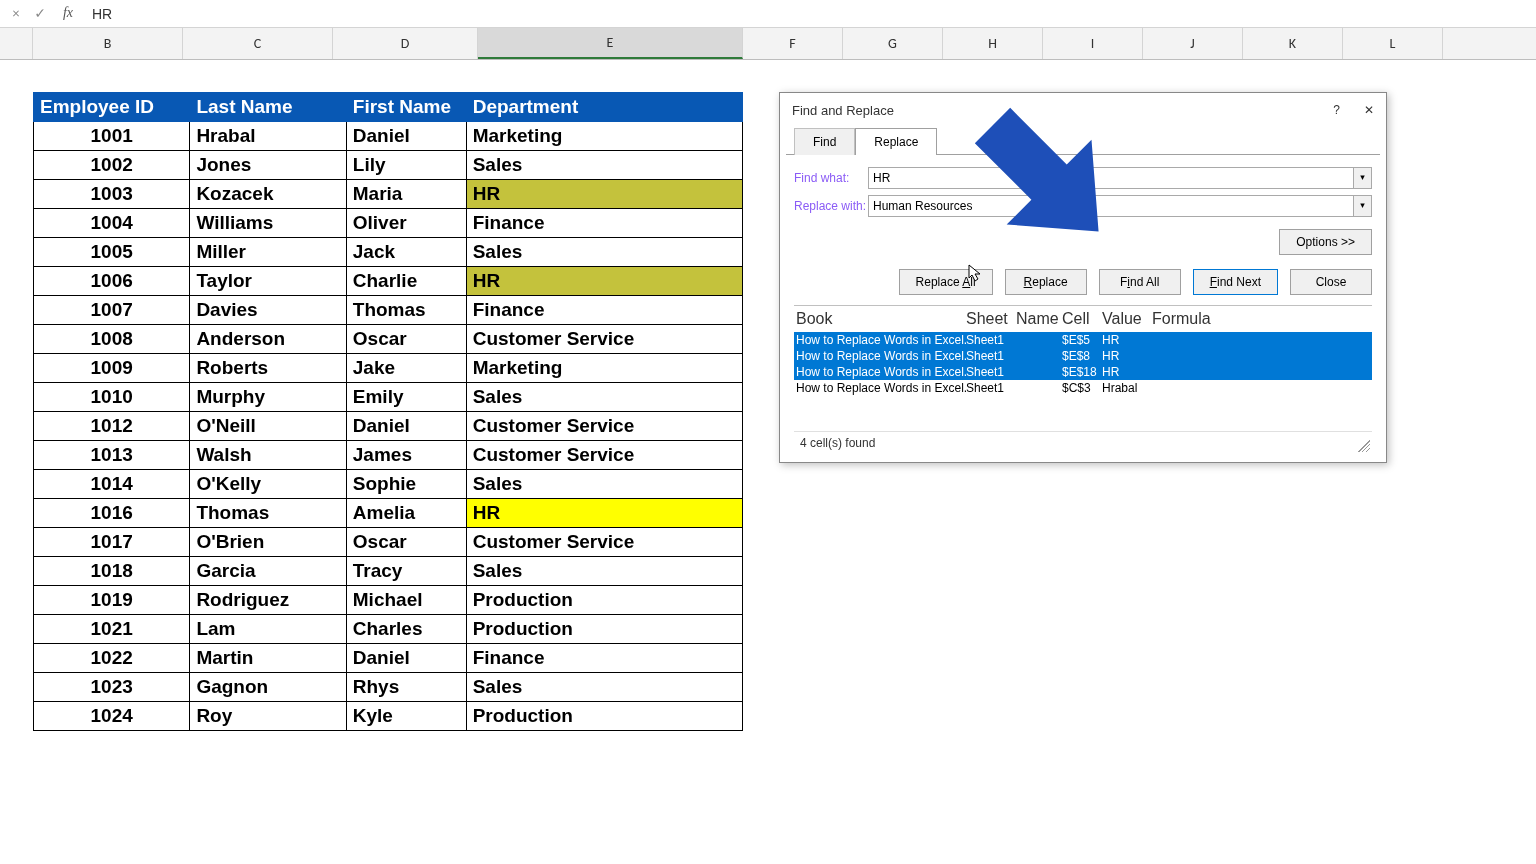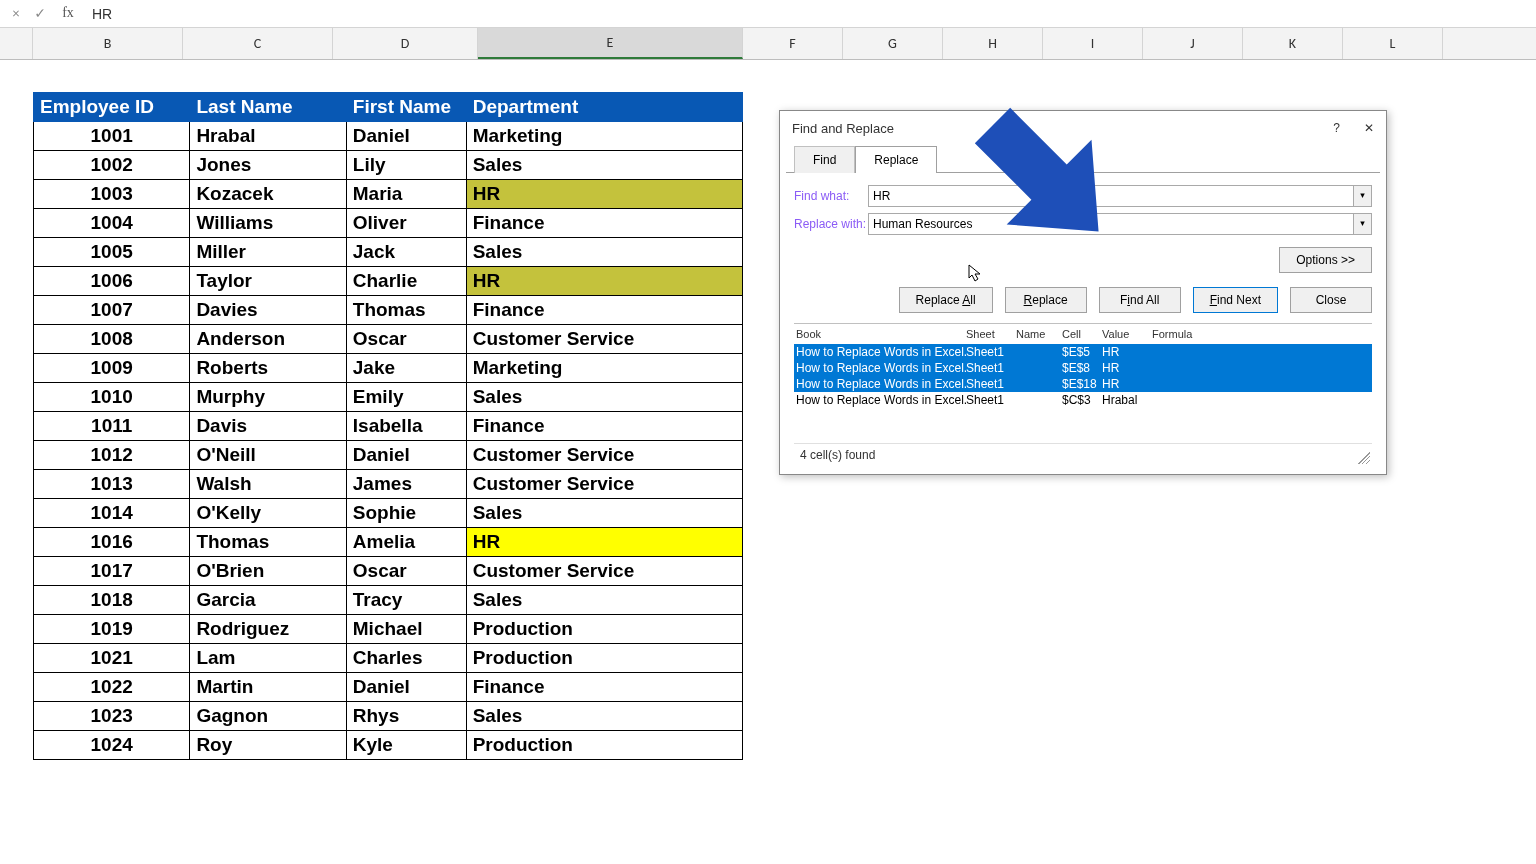--- a/index.html
+++ b/index.html
@@ -2,21 +2,21 @@
 <html><head>
 <meta charset="utf-8">
 <style>
   * { box-sizing: border-box; margin: 0; padding: 0; }
   body { font-family: Calibri, Arial, sans-serif; font-size: 14px; background: #fff; width: 1536px; height: 864px; position: relative; overflow: hidden; }
   
   
   .formula-bar { height: 28px; display: flex; align-items: center; border-bottom: 1px solid #d4d4d4; background: #fff; padding-left: 8px; gap: 10px; }
   .fb-icons { display: flex; gap: 8px; color: #888; }
   .fb-icons span { width: 16px; text-align: center; cursor: default; }
-  .fb-fx { font-family: "Times New Roman", serif; color: #555; margin-left: 4px; }
+  .fb-fx { font-style: italic; font-family: "Times New Roman", serif; color: #555; margin-left: 4px; }
   .fb-input { flex: 1; border: none; outline: none; height: 100%; padding: 0 6px; font-size: 14px; color: #333; }
   
   
   .col-headers { height: 32px; display: flex; background: #f3f3f3; border-bottom: 1px solid #bdbdbd; position: relative; }
   .corner { width: 33px; border-right: 1px solid #d4d4d4; background: #f3f3f3; }
   .ch { border-right: 1px solid #d4d4d4; display: flex; align-items: center; justify-content: center; color: #333; background: #f3f3f3; }
   .ch.selected { background: #d9d9d9; border-bottom: 2px solid #2f7a3a; }
   
   .cB { width: 150px; }
   .cC { width: 150px; }
@@ -38,21 +38,21 @@
   .tbl th { background: #0858b4; color: #fff; font-weight: bold; font-size: 19px; text-align: left; padding: 3px 6px; border: 1px solid #0858b4; height: 23px; font-family: Arial, sans-serif; }
   .tbl td { border: 1px solid #000; padding: 1px 6px; font-size: 19px; height: 29px; font-family: Arial, sans-serif; }
   .tbl td.id { text-align: center; font-weight: bold; width: 150px; }
   .tbl td.ln { width: 150px; font-weight: bold; }
   .tbl td.fn { width: 115px; font-weight: bold; }
   .tbl td.dp { width: 265px; font-weight: bold; }
   .hl-olive { background: #c4c23c; }
   .hl-yellow { background: #ffff00; }
   
   
-  .dialog { position: absolute; left: 779px; top: 110px; width: 608px; background: #fff; border: 1px solid #888; box-shadow: 2px 2px 8px rgba(0,0,0,0.25); font-family: "Segoe UI", Tahoma, sans-serif; font-size: 12px; }
+  .dialog { position: absolute; left: 779px; top: 92px; width: 608px; background: #fff; border: 1px solid #888; box-shadow: 2px 2px 8px rgba(0,0,0,0.25); font-family: "Segoe UI", Tahoma, sans-serif; font-size: 12px; }
   .dlg-title { height: 34px; display: flex; align-items: center; justify-content: space-between; padding: 0 12px; background: #fff; }
   .dlg-title-text { font-size: 13px; color: #333; }
   .dlg-title-icons { display: flex; gap: 24px; color: #333; }
   .dlg-title-icons span { cursor: pointer; }
   
   .dlg-tabs { display: flex; padding: 0 14px; }
   .dlg-tab { padding: 6px 18px; border: 1px solid #a0a0a0; border-bottom: none; background: #fff; cursor: pointer; position: relative; top: 1px; }
   .dlg-tab.inactive { background: #f0f0f0; border-color: #c0c0c0; }
   .dlg-tab.active { z-index: 2; }
   
@@ -61,21 +61,21 @@
   .dlg-label { width: 74px; color: #8b5cf6; }
   .dlg-input-wrap { flex: 1; display: flex; }
   .dlg-input { flex: 1; height: 22px; border: 1px solid #a9a9a9; padding: 0 4px; font-family: inherit; font-size: 12px; }
   .dlg-dd { width: 18px; height: 22px; border: 1px solid #a9a9a9; border-left: none; background: #f0f0f0; text-align: center; line-height: 18px; font-size: 9px; cursor: pointer; }
   
   .dlg-options { display: flex; justify-content: flex-end; padding: 6px 0 10px 0; }
   .dlg-btn { height: 26px; padding: 0 16px; background: #f0f0f0; border: 1px solid #a0a0a0; cursor: pointer; font-family: inherit; font-size: 12px; display: inline-flex; align-items: center; justify-content: center; min-width: 82px; }
   .dlg-btn.highlighted { border: 1px solid #0078d4; }
   .dlg-btns { display: flex; justify-content: flex-end; gap: 12px; padding: 4px 0 10px 0; }
   
-  .dlg-results-hdr { display: flex; border-top: 1px solid #c0c0c0; padding: 4px 2px; color: #333; font-size: 11px; }
+  .dlg-results-hdr { display: flex; border-top: 1px solid #c0c0c0; padding: 4px 2px; color: #333; font-size: 16px; }
   .rh-book { width: 170px; }
   .rh-sheet { width: 50px; }
   .rh-name { width: 46px; }
   .rh-cell { width: 40px; }
   .rh-value { width: 50px; }
   .rh-formula { flex: 1; }
   
   .dlg-results { height: 100px; overflow: auto; border-bottom: 1px solid #e0e0e0; }
   .res-row { display: flex; padding: 1px 2px; font-size: 12px; }
   .res-row.sel { background: #0078d4; color: #fff; }
@@ -187,26 +187,20 @@
           <td class="id">1009</td>
           <td class="ln">Roberts</td>
           <td class="fn">Jake</td>
           <td class="dp">Marketing</td>
         </tr>
         <tr>
           <td class="id">1010</td>
           <td class="ln">Murphy</td>
           <td class="fn">Emily</td>
           <td class="dp">Sales</td>
-        </tr>
-        <tr>
-          <td class="id">1011</td>
-          <td class="ln">Davis</td>
-          <td class="fn">Isabella</td>
-          <td class="dp">Finance</td>
         </tr>
         <tr>
           <td class="id">1012</td>
           <td class="ln">O'Neill</td>
           <td class="fn">Daniel</td>
           <td class="dp">Customer Service</td>
         </tr>
         <tr>
           <td class="id">1013</td>
           <td class="ln">Walsh</td>

